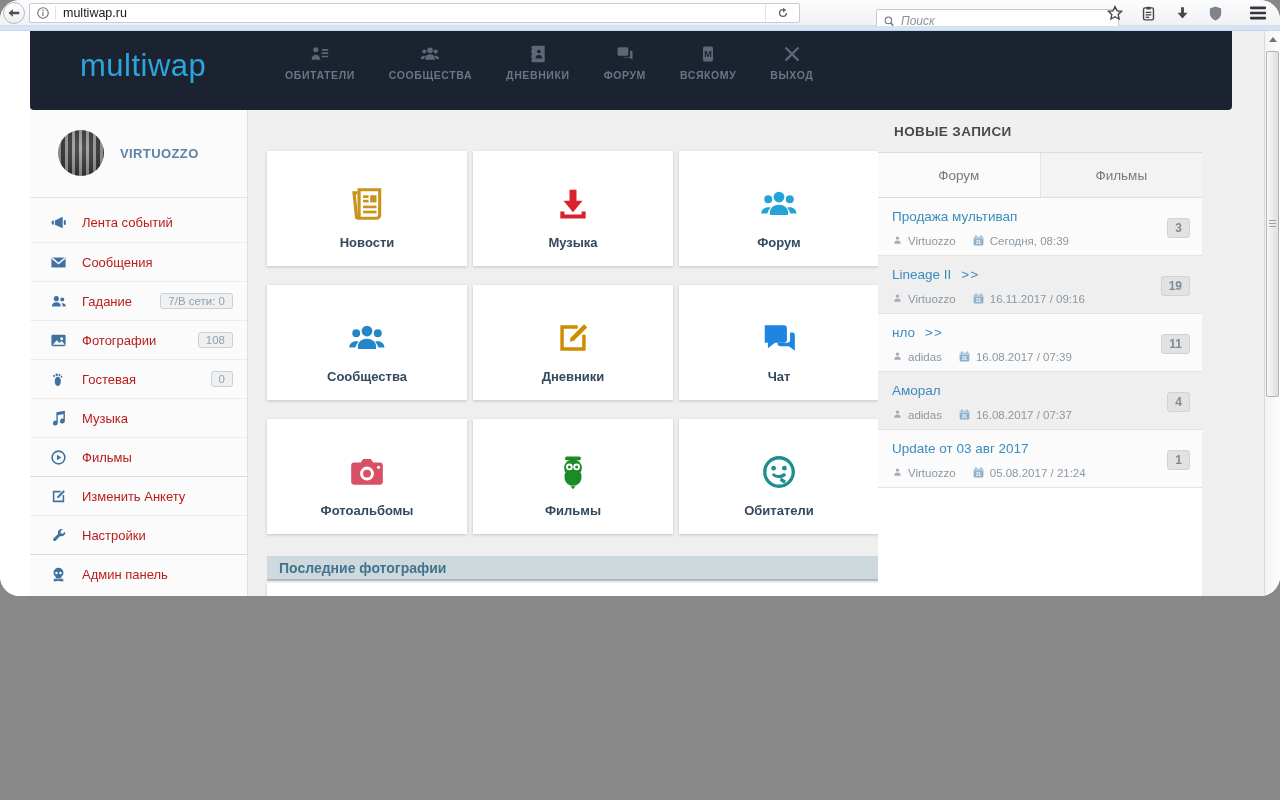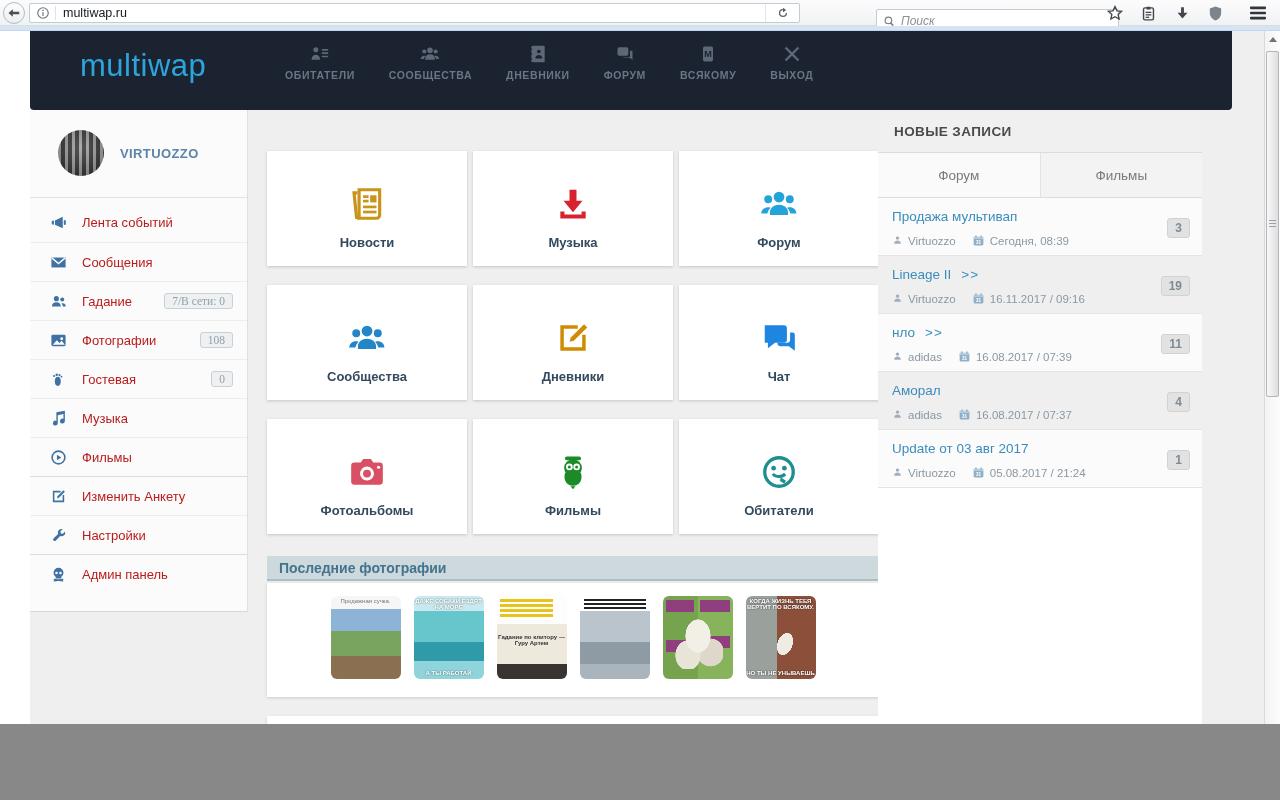--- a/index.html
+++ b/index.html
@@ -1,17 +1,17 @@
 <!DOCTYPE html>
 <html><head>
 <meta charset="utf-8">
 <style>
   html,body{margin:0;padding:0;background:#888;}
-  #screen{position:relative;width:1280px;height:724px;background:#fff;overflow:hidden;
-          font-family:"Liberation Sans","DejaVu Sans",sans-serif;-webkit-font-smoothing:antialiased;}
+  #screen{position:relative;width:1280px;height:596px;background:#fff;overflow:hidden;
+          font-family:"Liberation Sans","DejaVu Sans",sans-serif;border-radius:20px;-webkit-font-smoothing:antialiased;}
   #screen *{box-sizing:border-box;}
   svg{display:block;}
 
   
   .chrome{position:absolute;left:0;top:0;width:1280px;height:26px;
           background:linear-gradient(#fcfcfd,#f1f2f4);border-bottom:1px solid #d9dee3;}
   .back-btn{position:absolute;left:3px;top:2px;width:22px;height:22px;border-radius:50%;
             border:1px solid #b6bcc2;background:linear-gradient(#fefefe,#eceef0);
             display:flex;align-items:center;justify-content:center;color:#4c5055;}
   .urlbar{position:absolute;left:29px;top:3px;width:771px;height:20px;background:#fff;
@@ -49,21 +49,21 @@
             repeating-linear-gradient(90deg, rgba(190,190,190,.55) 0 3px, rgba(45,45,45,.65) 3px 7px),
             radial-gradient(circle at 50% 38%, #9a9a9a 0%, #606060 45%, #262626 85%);}
   .uname{position:absolute;left:90px;top:36px;font-size:13px;font-weight:bold;color:#5d83a8;letter-spacing:.4px;}
   .side-list{padding-top:5px;}
   .side-item{height:39px;display:flex;align-items:center;padding:0 14px 0 20px;cursor:pointer;}
   .side-item + .side-item{border-top:1px solid #ededed;}
   .side-item.section{border-top:1px solid #dcdcdc;}
   .side-item .sico{width:17px;height:17px;color:#3f72a2;margin-right:15px;flex:none;}
   .side-item .slab{font-size:13px;color:#b91c1c;}
   .side-badge{margin-left:auto;background:#eef0f1;border:1px solid #c7d2d8;border-radius:3px;
-              font-size:11.5px;color:#93a1ab;padding:1px 7px;font-family:Liberation Serif, serif;}
+              font-size:11.5px;color:#93a1ab;padding:1px 7px;}
 
   
   .tiles{position:absolute;left:267px;top:120px;width:612px;display:grid;
          grid-template-columns:repeat(3,200px);grid-auto-rows:115px;gap:19px 6px;}
   .tile{background:#fff;box-shadow:0 1px 3px rgba(0,0,0,.18);display:flex;flex-direction:column;
         align-items:center;cursor:pointer;}
   .tile .tico{height:72px;display:flex;align-items:flex-end;justify-content:center;}
   .tile .tico svg{width:38px;height:38px;}
   .tile .tlab{margin-top:12px;font-size:13px;font-weight:bold;color:#33495e;}
 

